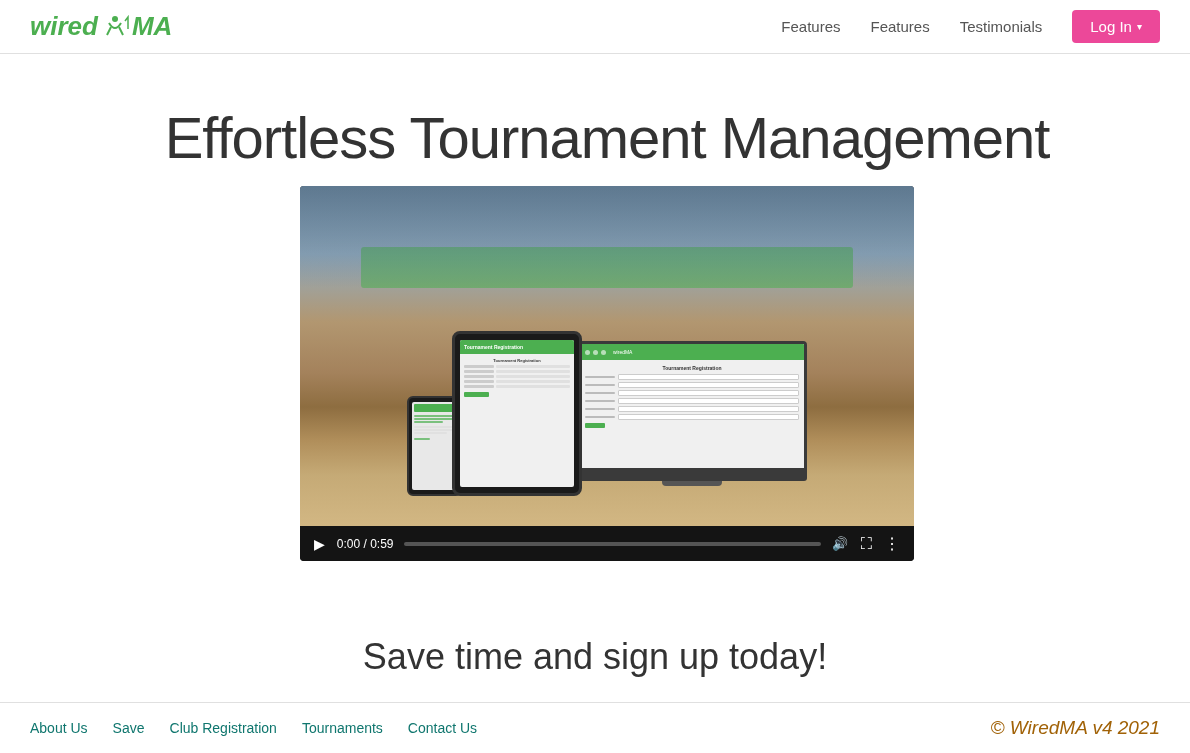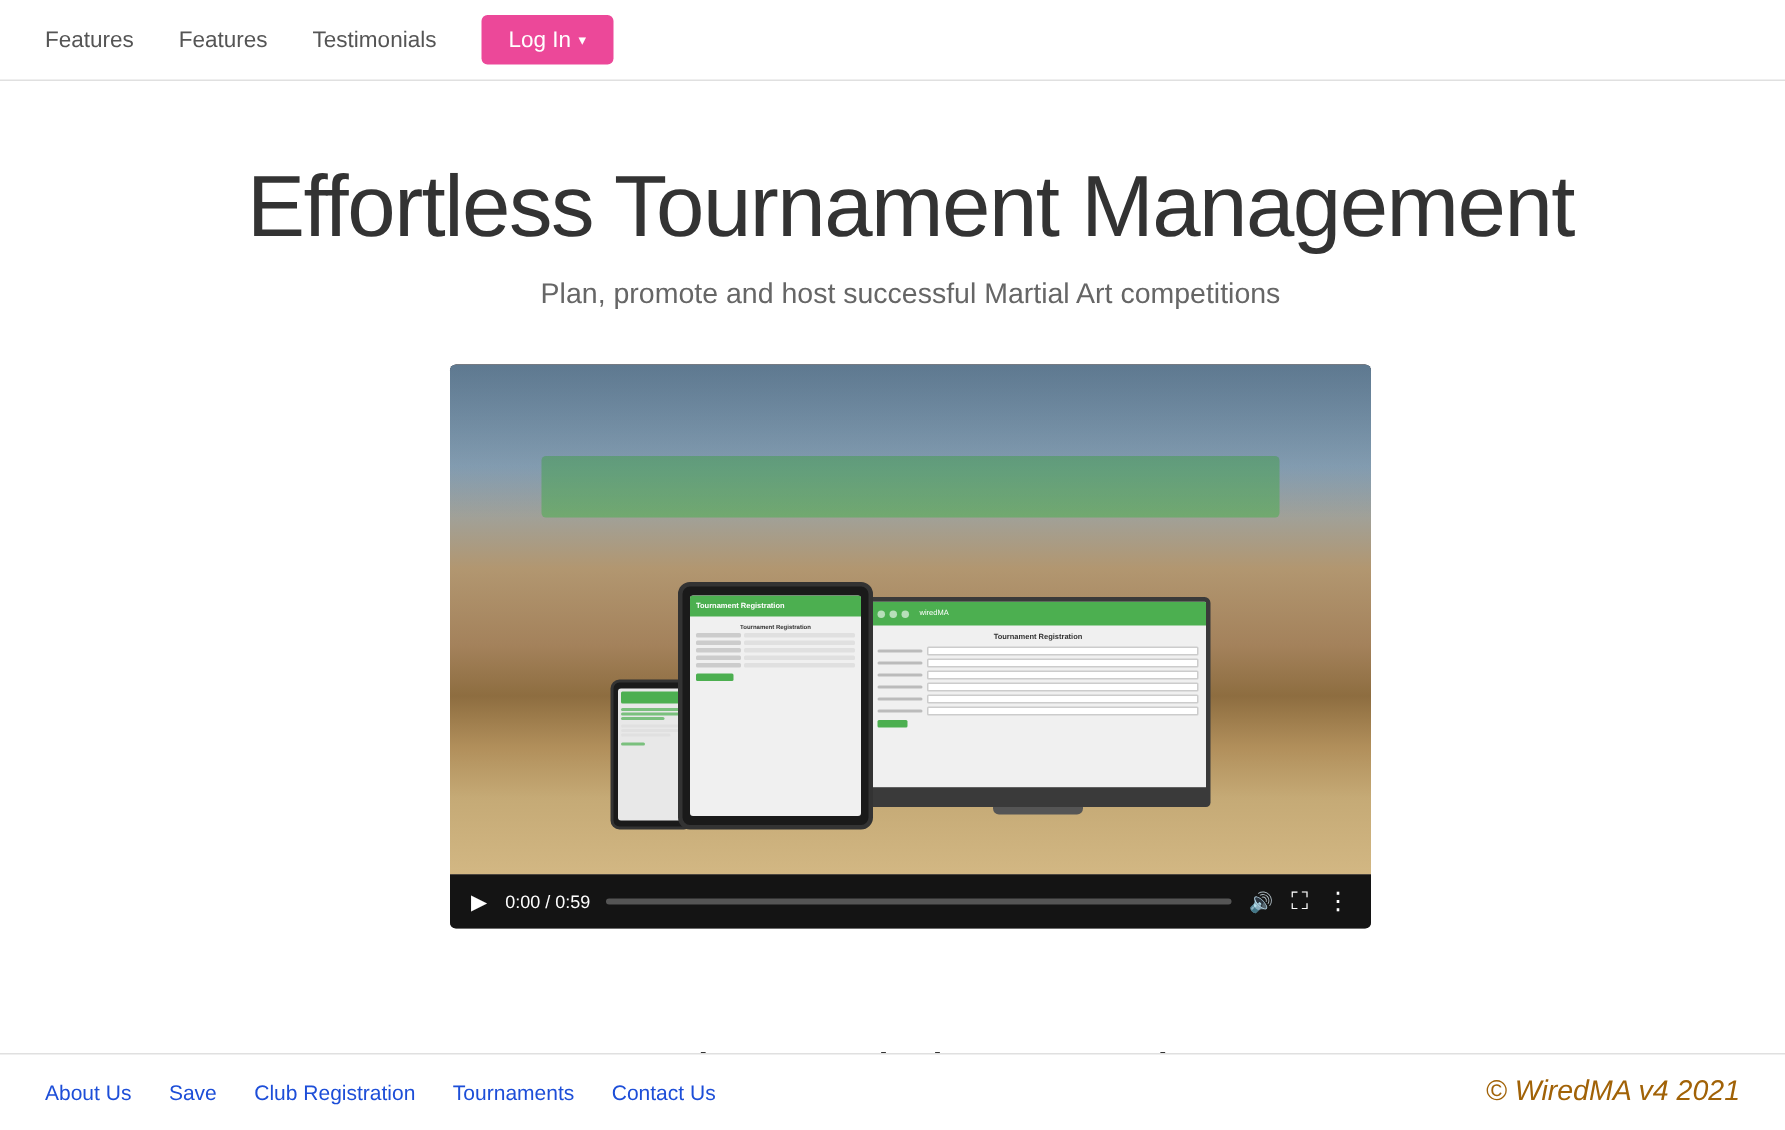--- a/index.html
+++ b/index.html
@@ -318,21 +318,21 @@
       bottom: 0;
       left: 0;
       right: 0;
     }
     .footer-links {
       display: flex;
       gap: 25px;
     }
     .footer-link {
       text-decoration: none;
-      color: #1d4ed8;
+      color: #0f766e;
       font-size: 14px;
     }
     .footer-copy {
       font-size: 19px;
       color: #a16207;
       font-style: italic;
     }
 
     
     .play-icon::before { content: '▶'; }
@@ -341,35 +341,46 @@
     .more-icon::before { content: '⋮'; font-size: 16px; }
 
     
     .logo-wired { color: #4caf50; font-style: italic; font-weight: bold; font-size: 26px; }
     .logo-ma { color: #4caf50; font-style: italic; font-weight: bold; font-size: 26px; }
   </style>
 </head>
 <body>
 
 <nav class="navbar">
+  <div class="navbar-logo">
+    <span class="logo-wired">wired</span>
+    <svg width="32" height="24" viewBox="0 0 32 24" style="display:inline-block;vertical-align:middle;margin: 0 1px;">
+
+      <ellipse cx="16" cy="4" rx="3" ry="3" fill="#4caf50"></ellipse>
+      <path d="M10 8 Q16 18 22 8" stroke="#4caf50" stroke-width="2" fill="none"></path>
+      <line x1="12" y1="12" x2="8" y2="20" stroke="#4caf50" stroke-width="2"></line>
+      <line x1="20" y1="12" x2="24" y2="20" stroke="#4caf50" stroke-width="2"></line>
+      <path d="M26 6 L29 2 L29 14" stroke="#4caf50" stroke-width="1.5" fill="none"></path>
+    </svg>
+    <span class="logo-ma">MA</span>
+  </div>
 
   <div class="navbar-links">
     <a class="nav-link" href="#">Features</a>
     <a class="nav-link" href="#">Features</a>
     <a class="nav-link" href="#">Testimonials</a>
     <button class="btn-login">
       <span>Log In</span>
       <span class="caret">▾</span>
     </button>
   </div>
 </nav>
 
 <section class="hero">
   <h1 class="hero-title">Effortless Tournament Management</h1>
-  <p class="hero-subtitle">Plan, promote and host successful Martial Art competitions</p>
 
   <div class="video-container">
     <div class="video-screen">
 
       <div class="video-bg"></div>
 
       <div style="position:absolute;top:18%;left:10%;right:10%;height:12%;background:rgba(76,175,80,0.7);border-radius:3px;opacity:0.8;"></div>
 
       <div style="position:absolute;top:0;left:0;right:0;height:30%;background:linear-gradient(180deg,rgba(60,80,100,0.5) 0%,transparent 100%);"></div>
 

